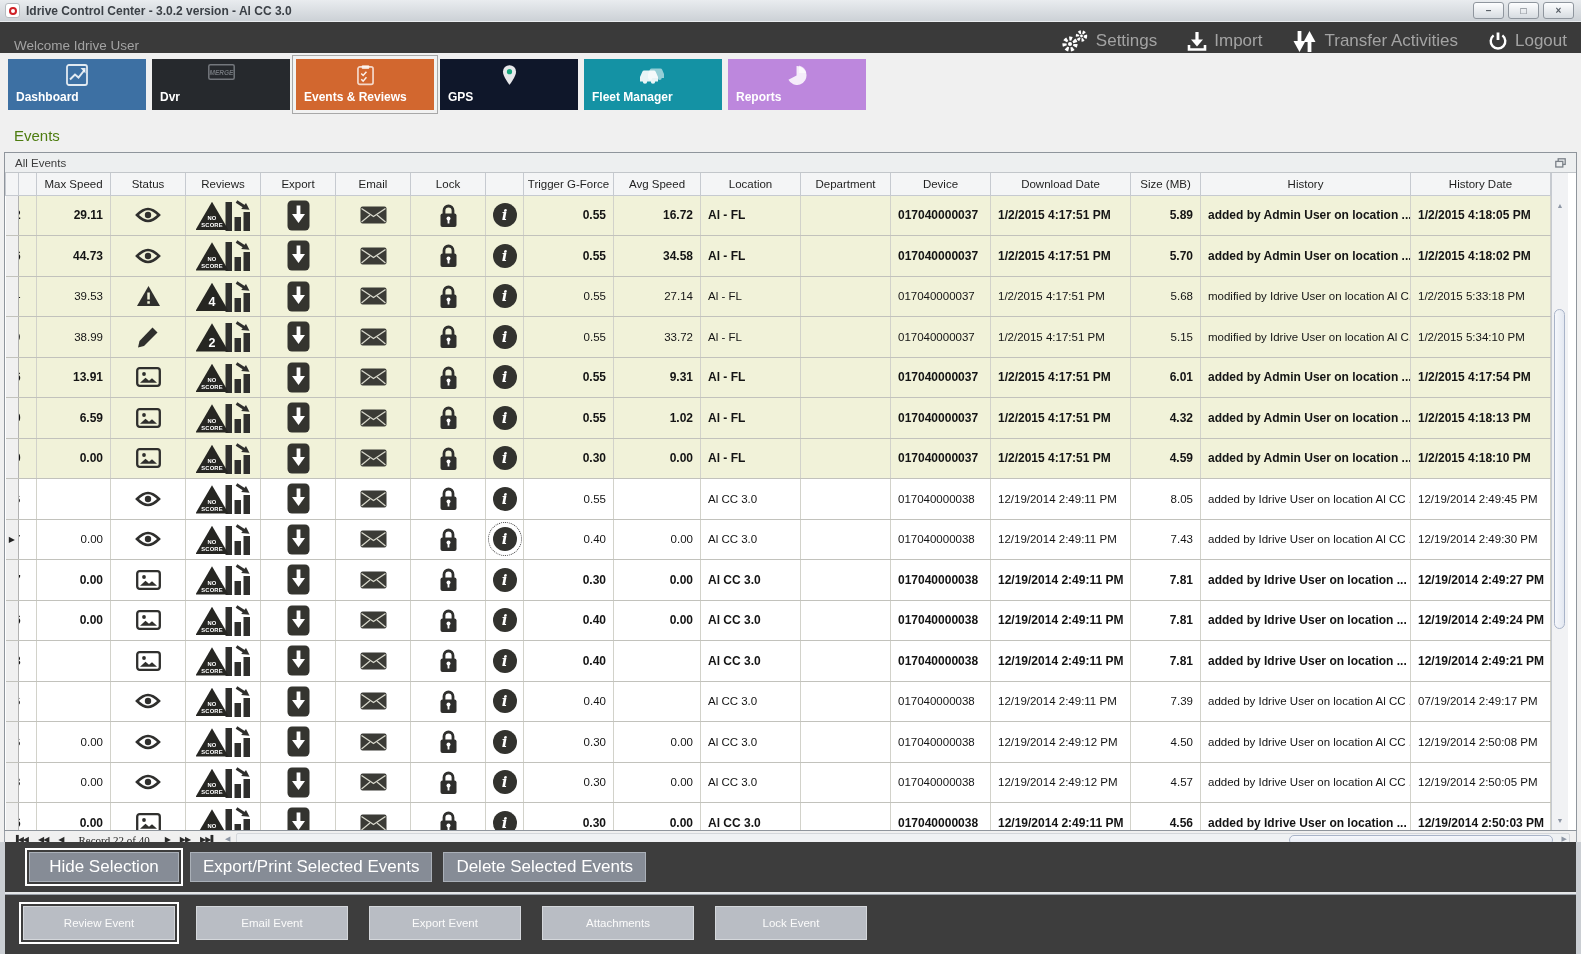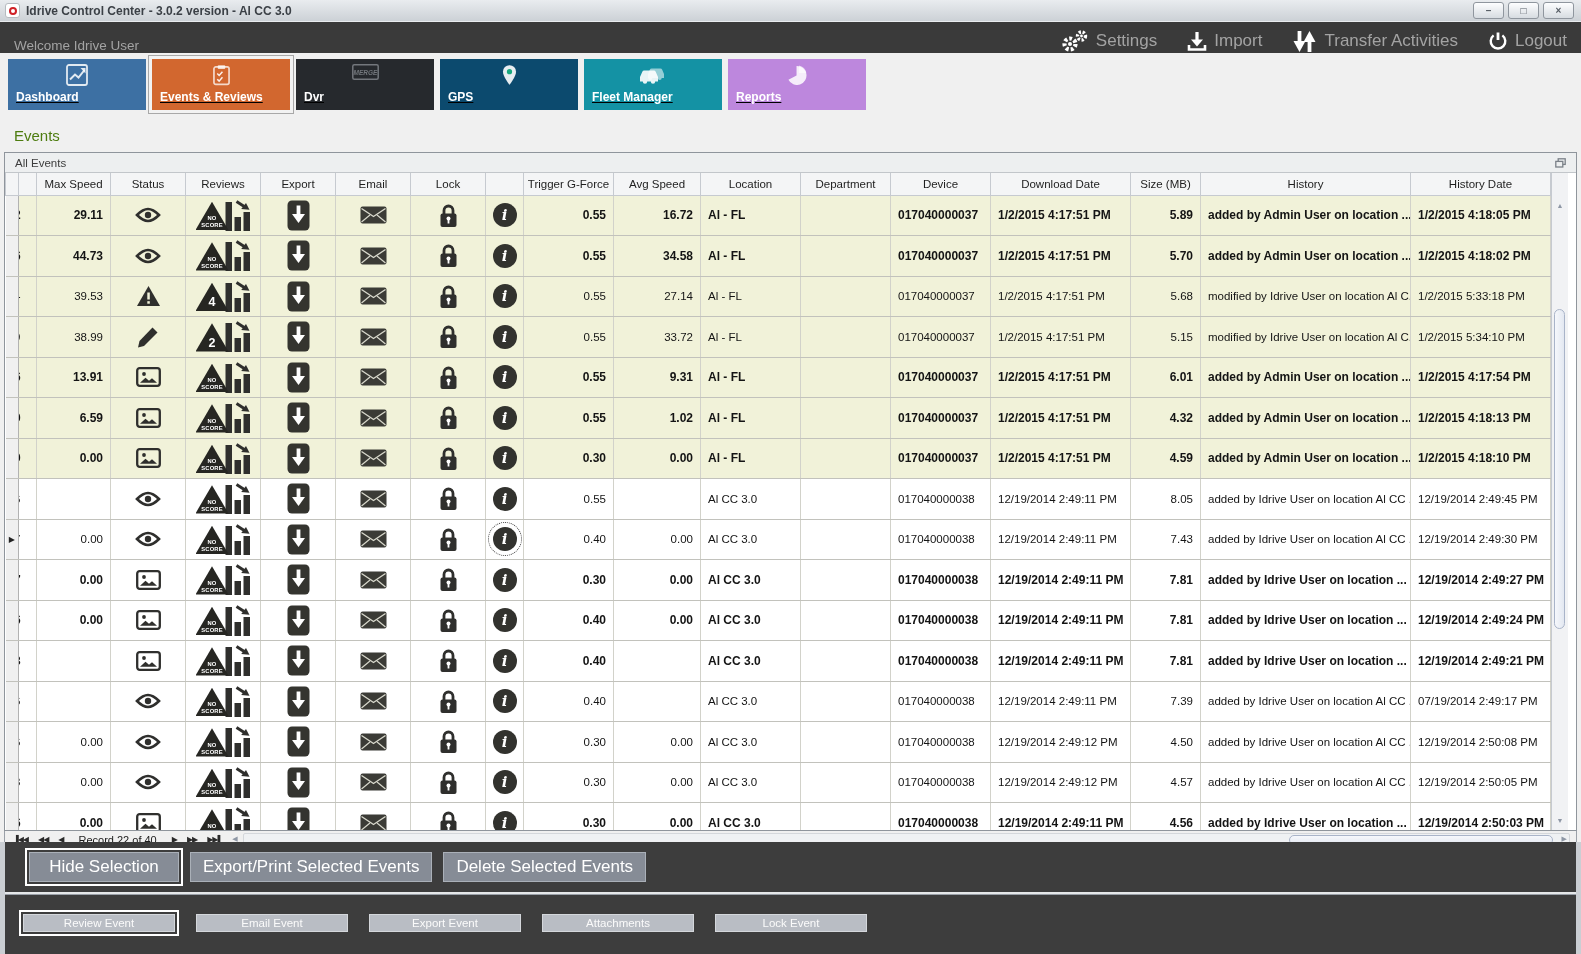--- a/index.html
+++ b/index.html
@@ -18,21 +18,21 @@
     border-radius:3px; display:flex; align-items:center; justify-content:center; font-size:10px; color:#555c64;
     font-weight:bold; line-height:1; }
 
   
   .toolbar { height:31px; background:#3a3a3a; display:flex; align-items:flex-end; padding:0 14px; color:#a3a3a3;gap:32px; }
   .welcome { font-size:13.5px; }
   .tb-actions { margin-left:auto; display:flex; align-items:center; gap:30px; }
   .tb-item { display:flex; align-items:center; gap:7px; font-size:17px; cursor:default; }
 
   
-  .tabs { display:flex; gap:6px; padding:6px 0 0 8px; height:60px;text-decoration:underline; }
+  .tabs { display:flex; gap:6px; padding:6px 0 0 8px; height:60px; }
   .tab { width:138px; height:51px; color:#fff; padding:5px 8px 6px; display:flex; flex-direction:column;
     justify-content:space-between; position:relative; }
   .tab .lbl { font-size:12px; font-weight:bold; }
   .tab.selected { box-shadow:0 0 0 3px #f2f2f2, 0 0 0 4px #a8a8a8; }
 
   .page-title { margin:14px 0 0 14px; font-size:15px; color:#4d7c0f; }
 
   
   .grid-panel { margin:8px 4px 0 4px; border:1px solid #8f959c; background:#fff; }
   .panel-head { height:20px; background:#edeff0; border-bottom:1px solid #c2c6ca; display:flex; align-items:center;
@@ -69,38 +69,38 @@
   .vscroll { width:17px; background:#f1f2f4; border-left:1px solid #c6cad0; position:relative; }
   .vscroll .arr { position:absolute; left:0; width:16px; height:16px; display:flex; align-items:center;
     justify-content:center; font-size:7px; color:#8e97a5; }
   .vscroll .arr.up { top:24px; } .vscroll .arr.down { bottom:2px; }
   .vthumb { position:absolute; left:2px; top:136px; width:11px; height:320px;
     background:linear-gradient(90deg,#f6f8fc,#e3e8f1); border:1px solid #a9b4c9; border-radius:6px; }
 
   .navbar { margin:0 4px; height:18px; background:#f0f0f0; border:1px solid #9aa0a8; border-top:none;
     display:flex; align-items:center; font-size:11px; color:#1c1c1c; padding:0 3px; }
   .navbtn { font-size:8px; color:#2a2a2a; padding:0 5px; letter-spacing:-1px; }
-  .reclabel { padding:0 10px; }
+  .reclabel { padding:0 10px;font-family:Liberation Serif, serif; }
   .hscroll { flex:1; height:13px; margin:0 3px; position:relative; background:#eff1f3; border:1px solid #d4d7db;
     border-radius:2px; }
   .hthumb { position:absolute; right:16px; top:0px; width:264px; height:10px; margin:0.5px 0;
     background:linear-gradient(#f6f8fc,#e3e8f1); border:1px solid #a9b4c9; border-radius:6px; }
   .harr { position:absolute; top:1px; font-size:7px; color:#8e97a5; }
   .harr.l { left:-12px; } .harr.r { right:2px; }
 
   
   .lower { position:absolute; left:0; right:0; bottom:0; top:842px; background:#3d3d3d;
     border-left:5px solid #caced3; border-right:5px solid #caced3; }
   .lrow1 { height:50px; display:flex; align-items:center; gap:11px; padding-left:24px; }
   .lsep { height:3px; background:#e6e8ea; border-bottom:1px solid #9aa0a8; }
   .lrow2 { height:55px; display:flex; align-items:center; gap:21px; padding-left:18px; }
   .btn1 { min-width:150px; height:30px; background:#868c96; border:1px solid #aab0b8; color:#fff;
     font-size:17px; display:flex; align-items:center; justify-content:center; padding:0 12px; }
   .btn1.focused { box-shadow:0 0 0 2px #3d3d3d, 0 0 0 4px #fff; }
-  .btn2 { min-width:152px; height:18px; background:#b9bdc4; border:1px solid #d4d7db; color:#fbfbfb;
+  .btn2 { min-width:152px; height:34px; background:#b9bdc4; border:1px solid #d4d7db; color:#fbfbfb;
     font-size:11.5px; display:flex; align-items:center; justify-content:center; padding:0 12px; }
   .btn2.focused { box-shadow:0 0 0 2px #3d3d3d, 0 0 0 4px #fff; }
 </style>
 </head>
 <body>
 
 <div class="titlebar">
   <span class="app-icon">
       <i></i>
     </span>
@@ -165,41 +165,41 @@
   <div class="tab" style="background: rgb(61, 112, 163);">
     <span class="icw">
         <svg width="22" height="22" viewBox="0 0 22 22">
           <rect x="1" y="1" width="20" height="20" rx="2" fill="none" stroke="rgba(255,255,255,.85)" stroke-width="1.8"></rect>
           <path d="M4 15.5l5-5 3.5 3L18.5 6" fill="none" stroke="rgba(255,255,255,.85)" stroke-width="2"></path>
           <polygon points="19.5,4 19.5,9.5 14.5,4" fill="rgba(255,255,255,.85)"></polygon>
         </svg>
       </span>
     <span class="lbl">Dashboard</span>
   </div>
+  <div class="tab" style="background: rgb(38, 41, 45);">
+    <span class="icw">
+        <svg width="27" height="16" viewBox="0 0 27 16">
+          <rect x="0.8" y="0.8" width="25.4" height="14.4" rx="1.5" fill="none" stroke="#73777c" stroke-width="1.5"></rect>
+          <text x="13.5" y="11" font-size="6.5" fill="#73777c" text-anchor="middle" font-style="italic" font-weight="bold" font-family="Liberation Sans,sans-serif">MERGE</text>
+        </svg>
+      </span>
+    <span class="lbl">Dvr</span>
+  </div>
   <div class="tab selected" style="background: rgb(210, 103, 47);">
     <span class="icw">
         <svg width="17" height="22" viewBox="0 0 18 22">
           <rect x="1" y="2.5" width="16" height="18.5" rx="2" fill="none" stroke="rgba(255,255,255,.75)" stroke-width="1.8"></rect>
           <rect x="5" y="0.6" width="8" height="4" rx="1" fill="rgba(255,255,255,.75)"></rect>
           <path d="M4.5 9.5l2 2 3.5-4" stroke="rgba(255,255,255,.9)" stroke-width="1.6" fill="none"></path>
           <path d="M4.5 15.5l2 2 3.5-4" stroke="rgba(255,255,255,.9)" stroke-width="1.6" fill="none"></path>
         </svg>
       </span>
     <span class="lbl">Events &amp; Reviews</span>
   </div>
-  <div class="tab" style="background: rgb(38, 41, 45);">
-    <span class="icw">
-        <svg width="27" height="16" viewBox="0 0 27 16">
-          <rect x="0.8" y="0.8" width="25.4" height="14.4" rx="1.5" fill="none" stroke="#73777c" stroke-width="1.5"></rect>
-          <text x="13.5" y="11" font-size="6.5" fill="#73777c" text-anchor="middle" font-style="italic" font-weight="bold" font-family="Liberation Sans,sans-serif">MERGE</text>
-        </svg>
-      </span>
-    <span class="lbl">Dvr</span>
-  </div>
-  <div class="tab" style="background: #0c4a6e;">
+  <div class="tab" style="background: #0f172a;">
     <span class="icw">
         <svg width="15" height="22" viewBox="0 0 16 23">
           <path d="M8 1a7 7 0 017 7c0 5-7 14-7 14S1 13 1 8a7 7 0 017-7z" fill="rgba(255,255,255,.9)"></path>
           <circle cx="8" cy="8" r="2.8" fill="#18a87e"></circle>
         </svg>
       </span>
     <span class="lbl">GPS</span>
   </div>
   <div class="tab" style="background: rgb(20, 146, 164);">
     <span class="icw">

